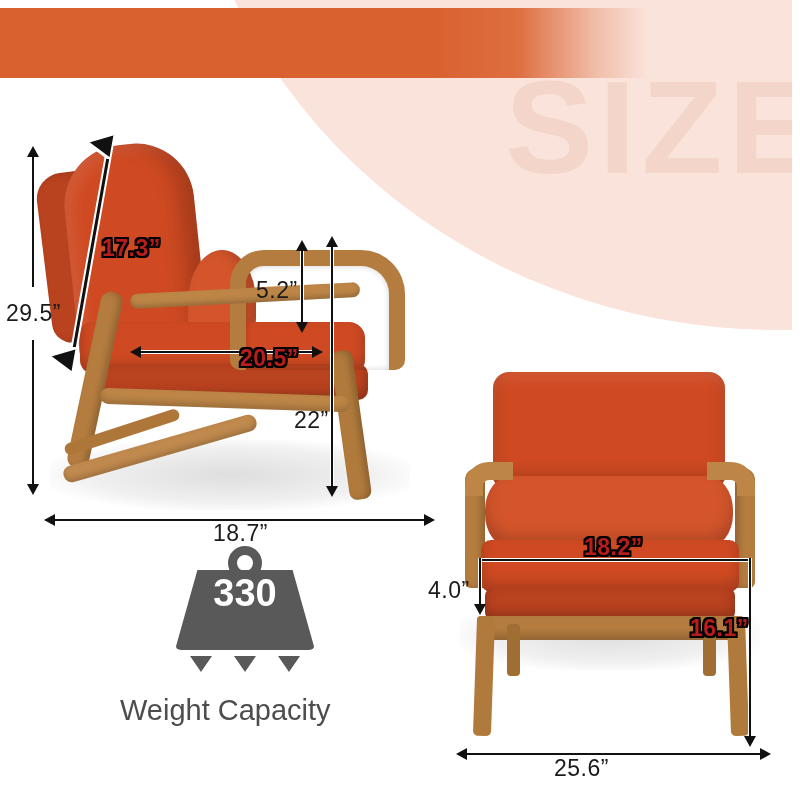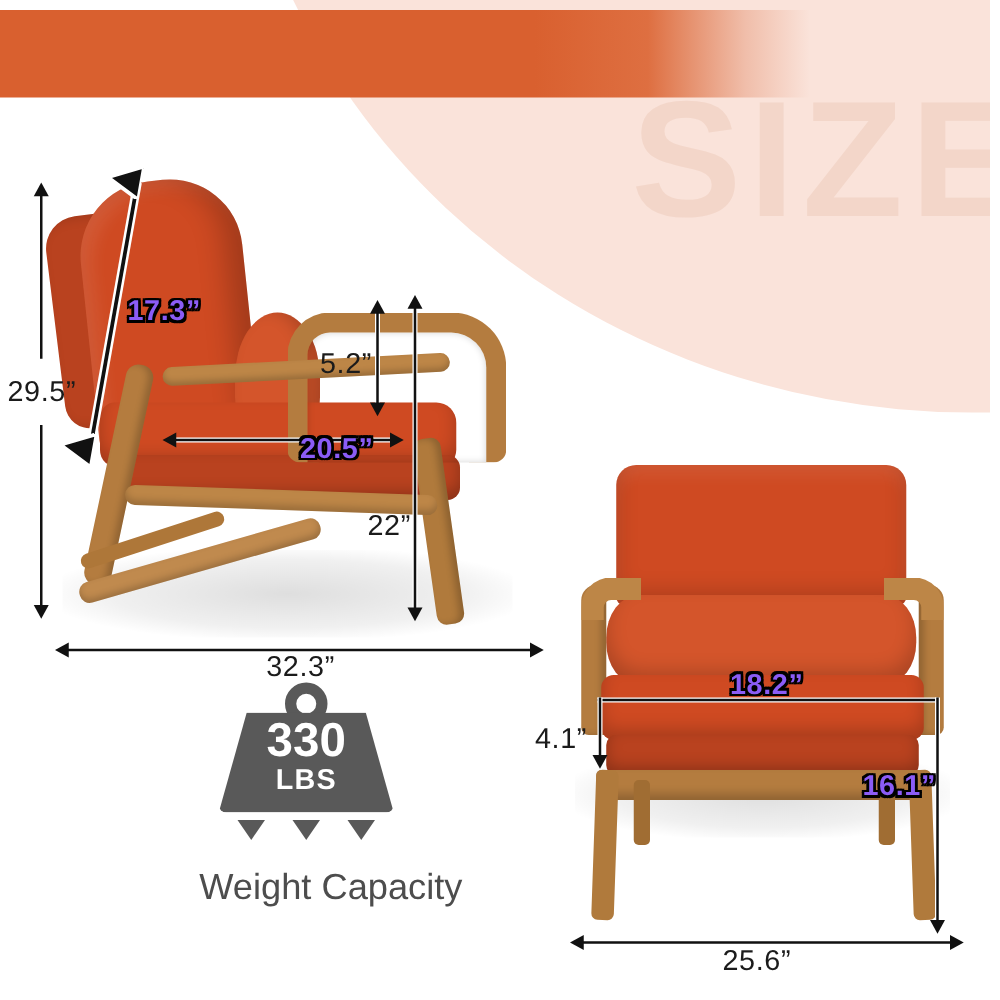--- a/index.html
+++ b/index.html
@@ -52,21 +52,21 @@
     position:absolute;
     font-size:23px;
     font-weight:normal;
     color:#1b1b1b;
     white-space:nowrap;
     letter-spacing:0.5px;
   }
   .dim-out{
     position:absolute;
     font-size:23px;
-    color:#8b5cf6;
+    color:#b91c1c;
     font-weight:bold;
     white-space:nowrap;
     letter-spacing:0.5px;
     text-shadow:
       -2px -2px 0 #000, 2px -2px 0 #000,
       -2px  2px 0 #000, 2px  2px 0 #000,
       -2px  0   0 #000, 2px  0   0 #000,
        0   -2px 0 #000, 0    2px 0 #000;
   }
 
@@ -130,21 +130,21 @@
     position:absolute;left:55px;top:70px;width:140px;
     text-align:center;color:#fff;font-size:23px;font-weight:bold;line-height:23px;letter-spacing:1px;
   }
   .wc-tri{
     position:absolute;width:0;height:0;
     border-left:11px solid transparent;border-right:11px solid transparent;
     border-top:16px solid #595959;
   }
   .wc-label{
     position:absolute;left:0;top:152px;width:250px;
-    text-align:right;color:#4d4d4d;font-size:29px;
+    text-align:left;color:#4d4d4d;font-size:29px;
   }
 </style>
 </head>
 <body>
 
 <div id="stage">
 
   <div class="decor-blob"></div>
   <div class="decor-watermark">SIZE</div>
 
@@ -214,21 +214,21 @@
   <div class="wl-v" style="left:330px;top:244px;height:246px;">
       <i></i>
     </div>
   <div class="tip tip-up" style="left:326px;top:236px;"></div>
   <div class="tip tip-down" style="left:326px;top:486px;"></div>
   <div class="dim" style="left:294px;top:407px;">22”</div>
 
   <div class="arrow-h" style="left:54px;top:519px;width:372px;"></div>
   <div class="tip tip-left" style="left:44px;top:514px;"></div>
   <div class="tip tip-right" style="left:424px;top:514px;"></div>
-  <div class="dim" style="left:213px;top:520px;">32.3”</div>
+  <div class="dim" style="left:213px;top:520px;">18.7”</div>
 
   <div class="chair-front">
 
     <div class="shadow-el cf" style="left:5px;top:230px;width:300px;height:70px;"></div>
 
     <div class="cf corduroy" style="left:38px;top:2px;width:232px;height:112px;background:#cf4a22;border-radius:16px 16px 6px 6px;box-shadow:inset 0 -10px 18px rgba(0,0,0,.18), inset 0 8px 12px rgba(255,255,255,.08);"></div>
 
     <div class="cf corduroy" style="left:30px;top:106px;width:248px;height:72px;background:#d4552b;border-radius:26px/34px;box-shadow:inset 0 -10px 16px rgba(0,0,0,.20);"></div>
 
     <div class="cf" style="left:10px;top:98px;width:20px;height:120px;background:#b47c3f;border-radius:12px 0 0 6px;box-shadow:inset -4px 0 6px rgba(0,0,0,.2);"></div>
@@ -251,37 +251,36 @@
 
   <div class="wl-h" style="left:478px;top:558px;width:272px;">
       <i></i>
     </div>
   <div class="wl-v" style="left:478px;top:558px;height:50px;">
       <i></i>
     </div>
   <div class="tip tip-down" style="left:474px;top:604px;"></div>
   <div class="dim-out" style="left:584px;top:534px;">18.2”</div>
 
-  <div class="dim" style="left:428px;top:577px;">4.1”</div>
+  <div class="dim" style="left:428px;top:577px;">4.0”</div>
 
   <div class="wl-v" style="left:748px;top:558px;height:182px;">
       <i></i>
     </div>
   <div class="tip tip-down" style="left:744px;top:736px;"></div>
   <div class="dim-out" style="left:690px;top:615px;">16.1”</div>
 
   <div class="arrow-h" style="left:466px;top:753px;width:296px;"></div>
   <div class="tip tip-left" style="left:456px;top:748px;"></div>
   <div class="tip tip-right" style="left:760px;top:748px;"></div>
-  <div class="dim" style="left:578px;top:755px;">25.6”</div>
+  <div class="dim" style="left:554px;top:755px;">25.6”</div>
 
   <div class="wc">
     <div class="wc-ring"></div>
     <div class="wc-weight"></div>
     <div class="wc-num">330</div>
-    <div class="wc-lbs">LBS</div>
     <div class="wc-tri" style="left:70px;top:114px;"></div>
     <div class="wc-tri" style="left:114px;top:114px;"></div>
     <div class="wc-tri" style="left:158px;top:114px;"></div>
     <div class="wc-label">Weight Capacity</div>
   </div>
 
 </div>
 
 </body></html>

